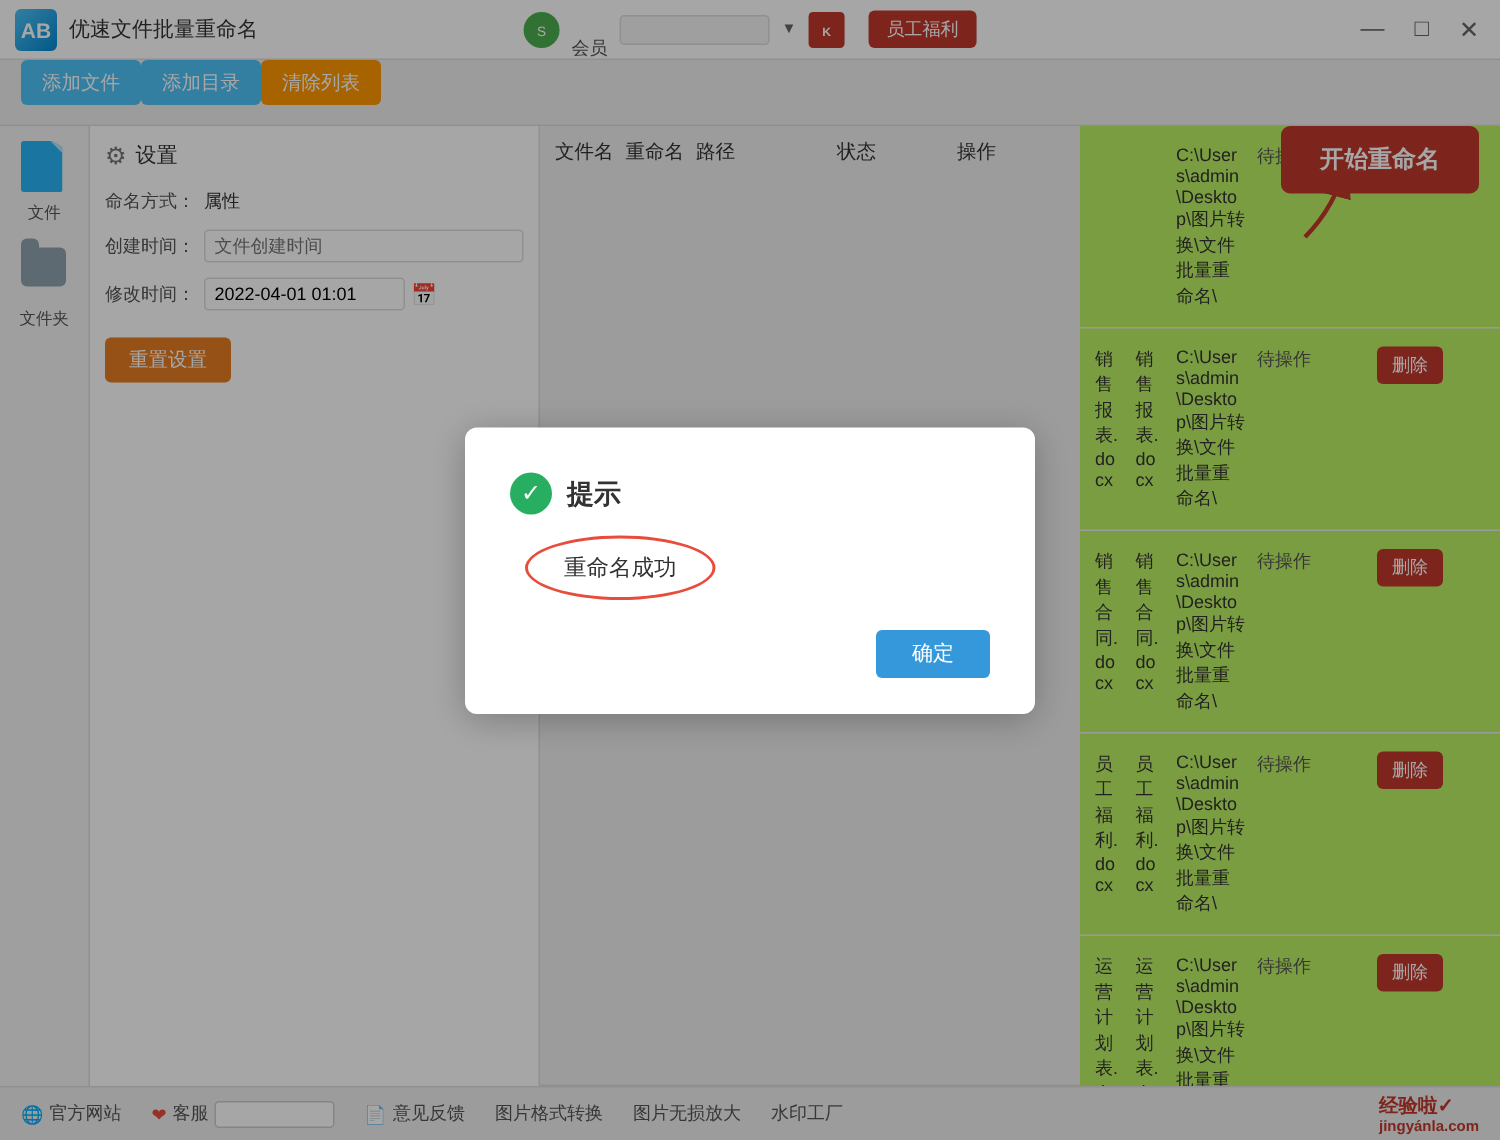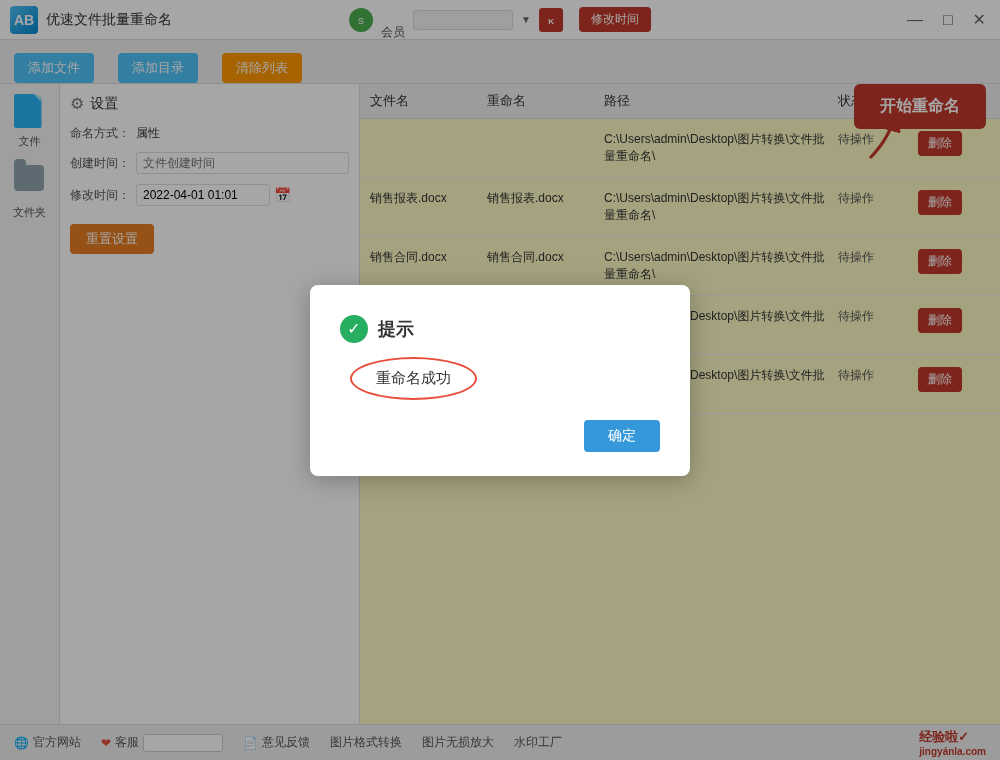--- a/index.html
+++ b/index.html
@@ -108,23 +108,23 @@
       background: none;
       border: none;
       padding: 2px 4px;
     }
 
     
     .toolbar {
       height: 44px;
       background: #f0f0f0;
       display: flex;
-      align-items: flex-end;
+      align-items: flex-start;
       padding: 0 14px;
-      gap: 24px;
+      gap: 0;
       border-bottom: 1px solid #ddd;
     }
     .toolbar-btn {
       padding: 6px 14px;
       border: none;
       border-radius: 4px;
       font-size: 13px;
       cursor: pointer;
       color: white;
     }
@@ -273,22 +273,22 @@
       padding: 6px 16px;
       font-size: 13px;
       cursor: pointer;
       margin-top: 8px;
     }
 
     
     .file-table-area {
       flex: 1;
       display: flex;
-      flex-direction: column;
-      background: #fef9c3;
+      flex-direction: row;
+      background: #bef264;
       overflow: hidden;
     }
     .table-header {
       display: grid;
       grid-template-columns: 1fr 1fr 2fr 80px 80px;
       background: #f0f0f0;
       border-bottom: 1px solid #ddd;
       padding: 8px 6px;
       font-size: 13px;
       font-weight: 500;
@@ -461,21 +461,21 @@
     </div>
     <span style="font-size:12px;color:#555;margin-top:26px;">会员</span>
     <input class="member-input" type="text" style="">
     <span class="member-dropdown">▼</span>
     <div class="vip-icon">
       <svg width="14" height="14" viewBox="0 0 14 14">
           <rect width="14" height="14" rx="2" fill="#c0392b"></rect>
           <text x="7" y="11" text-anchor="middle" fill="white" font-size="8">K</text>
         </svg>
     </div>
-    <button class="open-vip-btn">修改时间</button>
+    <button class="open-vip-btn">员工福利</button>
   </div>
 
   <div class="title-bar-controls">
     <button class="ctrl-btn">—</button>
     <button class="ctrl-btn">□</button>
     <button class="ctrl-btn">✕</button>
   </div>
 </div>
 
 <div class="toolbar">

